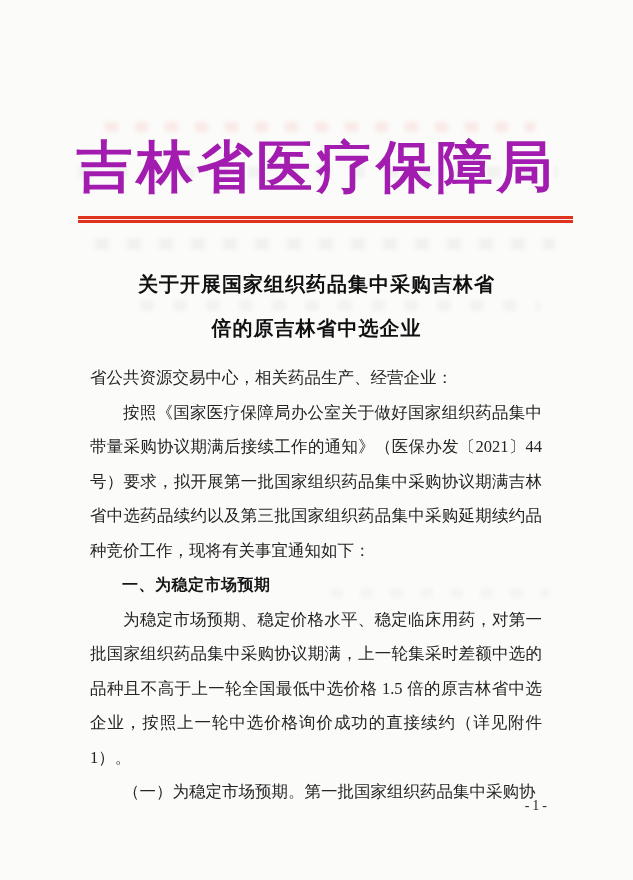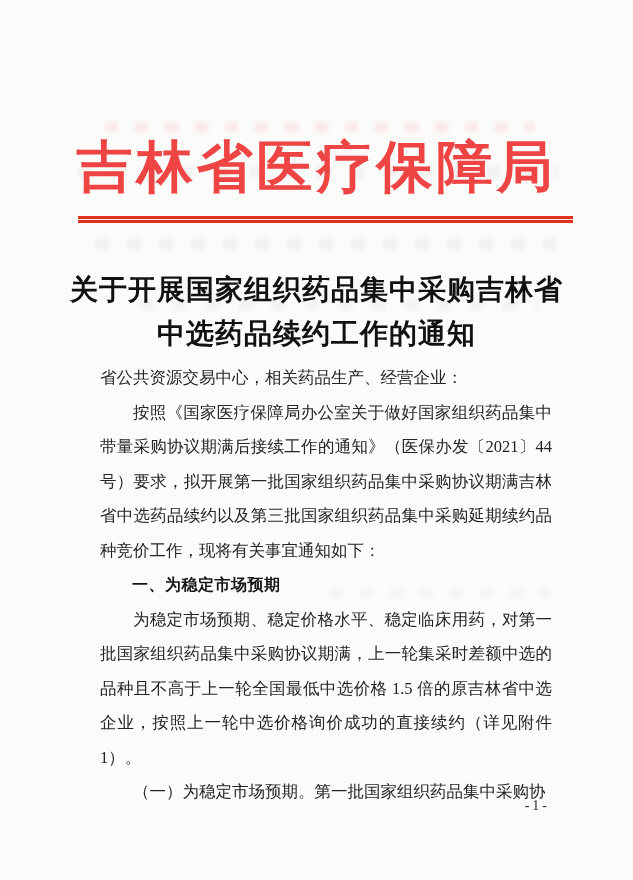--- a/index.html
+++ b/index.html
@@ -57,53 +57,53 @@
   
   .org-name {
     position: absolute;
     top: 130px;
     left: 0;
     right: 0;
     text-align: center;
     font-size: 56px;
     font-weight: 700;
     letter-spacing: 4px;
-    color: #ef4444;
+    color: #a21caf;
     white-space: nowrap;
     font-family: "Liberation Serif", "DejaVu Serif", serif;
   }
   .red-rule {
     position: absolute;
     top: 216px;
     left: 78px;
     width: 495px;
     height: 7px;
     background: linear-gradient(to bottom,
       #df331d 0 40%, #fcebe8 40% 57%, #df331d 57% 100%);
   }
 
   
   .doc-title {
     position: absolute;
-    top: 268px;
+    top: 262px;
     left: 0;
     right: 0;
     text-align: center;
-    font-size: 28px;
+    font-size: 20px;
     font-weight: 700;
     line-height: 44px;
     color: #111111;
     letter-spacing: 1px;
   }
 
   
   .body-text {
     position: absolute;
     top: 361px;
-    left: 100px;
+    left: 90px;
     width: 452px;
     font-size: 16.5px;
     line-height: 34.5px;
     text-align: justify;
     color: #242424;
   }
   .body-text p {
     margin: 0;
   }
   .indent {
@@ -137,21 +137,21 @@
   <div class="bleed bleed-gray-1"></div>
   <div class="bleed bleed-gray-2"></div>
   <div class="bleed bleed-gray-3"></div>
   <div class="bleed bleed-gray-4"></div>
 
   <div class="org-name">吉林省医疗保障局</div>
   <div class="red-rule"></div>
 
   <div class="doc-title">
     <div>关于开展国家组织药品集中采购吉林省</div>
-    <div>中选药品续约工作的通知</div>
+    <div>倍的原吉林省中选企业</div>
   </div>
 
   <div class="body-text">
     <p>省公共资源交易中心，相关药品生产、经营企业：</p>
     <p class="indent">按照《国家医疗保障局办公室关于做好国家组织药品集中带量采购协议期满后接续工作的通知》（医保办发〔2021〕44 号）要求，拟开展第一批国家组织药品集中采购协议期满吉林省中选药品续约以及第三批国家组织药品集中采购延期续约品种竞价工作，现将有关事宜通知如下：</p>
     <p class="indent sec-heading">一、为稳定市场预期</p>
     <p class="indent">为稳定市场预期、稳定价格水平、稳定临床用药，对第一批国家组织药品集中采购协议期满，上一轮集采时差额中选的品种且不高于上一轮全国最低中选价格 1.5 倍的原吉林省中选企业，按照上一轮中选价格询价成功的直接续约（详见附件 1）。</p>
     <p class="indent">（一）为稳定市场预期。第一批国家组织药品集中采购协</p>
   </div>
 

